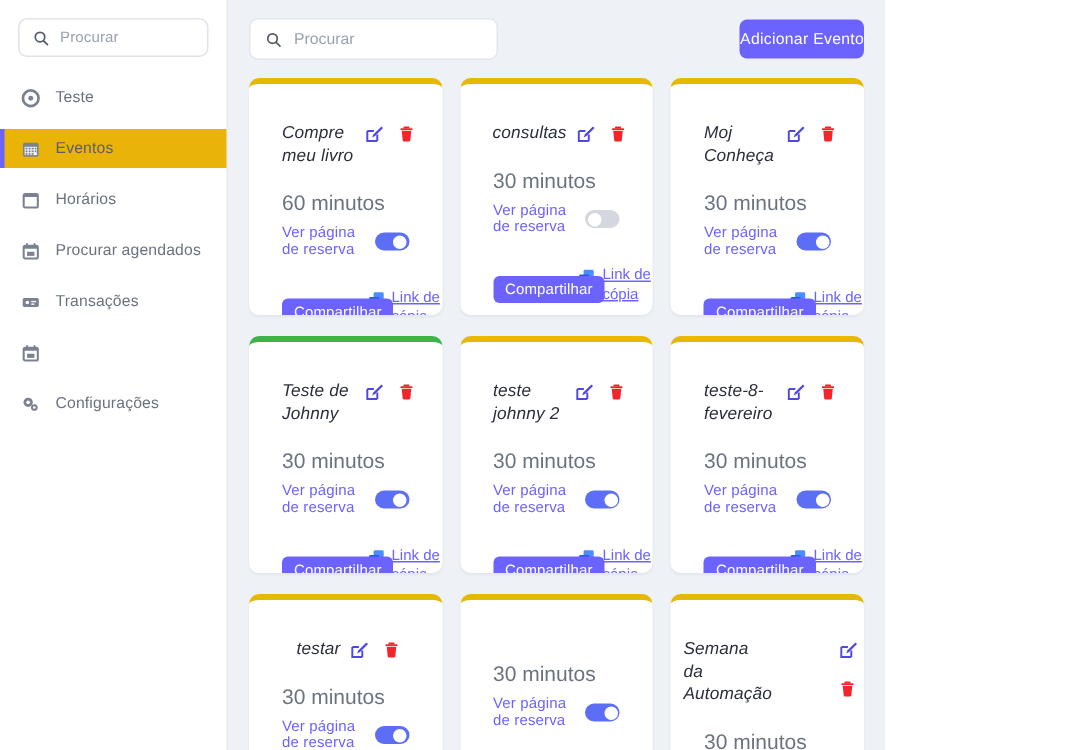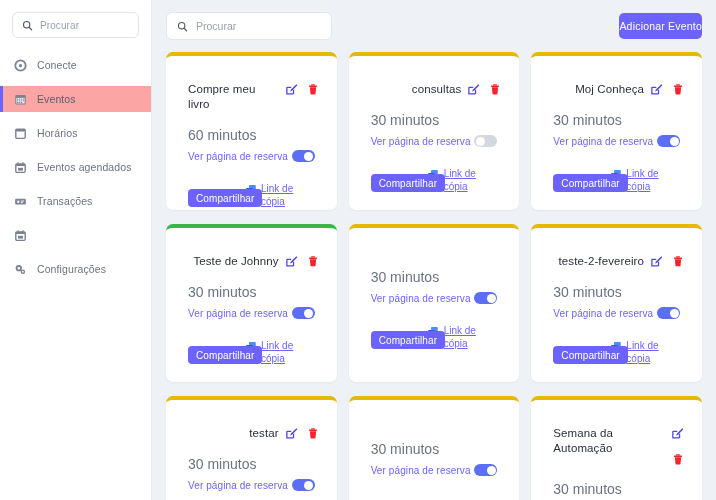--- a/index.html
+++ b/index.html
@@ -2,21 +2,21 @@
 <html><head>
 <meta charset="utf-8">
 <style>
   * { box-sizing: border-box; margin: 0; padding: 0; }
   html, body {
     width: 716px; height: 500px;
     overflow: hidden;
     font-family: "Liberation Sans", sans-serif;
     background: #ffffff;
   }
-  .app { display: flex; width: 716px; height: 500px; }
+  .app { display: flex; width: 590px; height: 500px; }
 
   
   .sidebar {
     width: 152px; min-width: 152px; height: 500px;
     background: #ffffff;
     border-right: 1px solid #e8eaf0;
     padding-top: 12px;
     position: relative;
   }
   .side-search {
@@ -33,21 +33,21 @@
   .nav-item {
     height: 26px;
     display: flex; align-items: center;
     padding-left: 14px;
     gap: 10px;
     position: relative;
     margin-bottom: 8px;
     cursor: pointer;
   }
   .nav-item .lbl { font-size: 10.5px; color: #6b7280; letter-spacing: .1px; white-space: nowrap; }
-  .nav-item.active { background: #fca5a5; }
+  .nav-item.active { background: #eab308; }
   .nav-item.active::before {
     content: ""; position: absolute; left: 0; top: 0; bottom: 0;
     width: 3px; background: #6c63ff;
   }
   .nav-item.active .lbl { color: #5b5f6b; }
   .ico { width: 13px; height: 13px; display: inline-flex; align-items: center; justify-content: center; flex: 0 0 13px; }
   .ico svg { display:block; }
 
   
   .main {
@@ -84,21 +84,21 @@
     background: #ffffff;
     border-radius: 7px;
     border-top: 4px solid #e6b800;
     height: 158px;
     padding: 26px 18px 0 22px;
     position: relative;
     box-shadow: 0 1px 2px rgba(20,30,60,.05);
     overflow: hidden;
   }
   .card.green { border-top-color: #3cb44a; }
-  .card-head { display: flex; align-items: flex-start; justify-content: flex-end; gap: 6px; }
+  .card-head { display: flex; align-items: flex-start; justify-content: center; gap: 6px; font-style: italic; }
   .card-title {
     font-size: 11.5px; color: #2b2f3a; line-height: 15px;
     letter-spacing: .1px; max-width: 108px;
   }
   .card.stack .card-head { align-items: flex-start; gap: 44px; }
   .card.stack .icons { flex-direction: column; gap: 13px; align-items: center; }
   .icons { display: flex; gap: 9px; align-items: center; padding-top: 1px; }
   .ibtn { cursor: pointer; line-height: 0; }
   .duration { font-size: 14px; color: #6b7280; margin-top: 15px; }
   .toggle-row { display: flex; align-items: center; justify-content: space-between; margin-top: 7px; padding-right: 4px; }
@@ -145,21 +145,21 @@
       <span class="ph">Procurar</span>
     </div>
     <nav class="nav" id="nav-list">
         <div class="nav-item">
           <span class="ico">
             <svg width="13" height="13" viewBox="0 0 16 16">
               <circle cx="8" cy="8" r="6.4" fill="none" stroke="#7b8190" stroke-width="2.2"></circle>
               <circle cx="8" cy="8" r="2" fill="#7b8190"></circle>
             </svg>
           </span>
-          <span class="lbl">Conecte</span>
+          <span class="lbl">Teste</span>
         </div>
         <div class="nav-item active">
           <span class="ico">
             <svg width="13" height="13" viewBox="0 0 16 16">
               <rect x="1.6" y="2.6" width="12.8" height="11.6" rx="1.4" fill="#7b8190"></rect>
               <rect x="3" y="6" width="10" height="6.8" fill="#fff"></rect>
               <g fill="#7b8190">
                 <rect x="3.7" y="6.7" width="1.7" height="1.5"></rect>
                 <rect x="6.2" y="6.7" width="1.7" height="1.5"></rect>
                 <rect x="8.7" y="6.7" width="1.7" height="1.5"></rect>
@@ -188,21 +188,21 @@
         <div class="nav-item">
           <span class="ico">
             <svg width="13" height="13" viewBox="0 0 16 16">
               <rect x="2.2" y="3.6" width="11.6" height="10.4" rx="1.3" fill="none" stroke="#7b8190" stroke-width="1.7"></rect>
               <rect x="2.2" y="3.6" width="11.6" height="2.4" rx="1" fill="#7b8190"></rect>
               <rect x="4.2" y="1.3" width="1.5" height="2.6" rx=".7" fill="#7b8190"></rect>
               <rect x="10.3" y="1.3" width="1.5" height="2.6" rx=".7" fill="#7b8190"></rect>
               <rect x="5" y="8.4" width="6" height="3.4" fill="#7b8190"></rect>
             </svg>
           </span>
-          <span class="lbl">Eventos agendados</span>
+          <span class="lbl">Procurar agendados</span>
         </div>
         <div class="nav-item">
           <span class="ico">
             <svg width="13" height="13" viewBox="0 0 16 16">
               <rect x="1.4" y="4.6" width="13.2" height="7.2" rx="1.4" fill="#7b8190"></rect>
               <circle cx="5.2" cy="8.2" r="1.5" fill="#fff"></circle>
               <rect x="8.4" y="6.9" width="4" height="1.1" fill="#fff"></rect>
               <rect x="8.4" y="9" width="2.6" height="1.1" fill="#fff"></rect>
             </svg>
           </span>
@@ -380,41 +380,56 @@
                   <rect x="5.4" y="1.2" width="9" height="9" rx="1.2" fill="#4d8cff"></rect>
                   <rect x="1.4" y="5.4" width="9" height="9" rx="1.2" fill="#1f5fe0"></rect>
                 </svg>
               </span>
               <span class="copy-txt">Link de cópia</span>
             </div>
             <button class="btn-share">Compartilhar</button>
           </div>
         </div>
         <div class="card">
+          <div class="card-head">
+            <div class="card-title">teste johnny 2</div>
+            <div class="icons">
+              <span class="ibtn"><svg width="13" height="13" viewBox="0 0 16 16">
+                  <path d="M2.3 5.3v8.2h8.2" fill="none" stroke="#4f46e5" stroke-width="1.6"></path>
+                  <path d="M2.3 5.3h5.4M10.5 8.2v5.3" fill="none" stroke="#4f46e5" stroke-width="1.6"></path>
+                  <path d="M13.9 1.6 7.4 8.1l-1.2 2.5 2.5-1.2 6.5-6.5z" fill="#4f46e5"></path>
+                </svg></span>
+              <span class="ibtn"><svg width="12" height="13" viewBox="0 0 16 16">
+                  <rect x="5.3" y="1.1" width="5.4" height="1.7" rx=".6" fill="#f4242b"></rect>
+                  <rect x="2.6" y="2.6" width="10.8" height="1.9" rx=".7" fill="#f4242b"></rect>
+                  <path d="M3.8 5.1h8.4l-.8 8.2a1.3 1.3 0 0 1-1.3 1.2H5.9a1.3 1.3 0 0 1-1.3-1.2z" fill="#f4242b"></path>
+                </svg></span>
+            </div>
+          </div>
           <div class="duration">30 minutos</div>
           <div class="toggle-row">
             <span class="toggle-label">Ver página de reserva</span>
             <span class="sw on"></span>
           </div>
           <div class="share-row">
             <div class="copy-wrap">
               <span class="ico">
                 <svg width="12" height="12" viewBox="0 0 16 16">
                   <rect x="5.4" y="1.2" width="9" height="9" rx="1.2" fill="#4d8cff"></rect>
                   <rect x="1.4" y="5.4" width="9" height="9" rx="1.2" fill="#1f5fe0"></rect>
                 </svg>
               </span>
               <span class="copy-txt">Link de cópia</span>
             </div>
             <button class="btn-share">Compartilhar</button>
           </div>
         </div>
         <div class="card">
           <div class="card-head">
-            <div class="card-title">teste-2-fevereiro</div>
+            <div class="card-title">teste-8-fevereiro</div>
             <div class="icons">
               <span class="ibtn"><svg width="13" height="13" viewBox="0 0 16 16">
                   <path d="M2.3 5.3v8.2h8.2" fill="none" stroke="#4f46e5" stroke-width="1.6"></path>
                   <path d="M2.3 5.3h5.4M10.5 8.2v5.3" fill="none" stroke="#4f46e5" stroke-width="1.6"></path>
                   <path d="M13.9 1.6 7.4 8.1l-1.2 2.5 2.5-1.2 6.5-6.5z" fill="#4f46e5"></path>
                 </svg></span>
               <span class="ibtn"><svg width="12" height="13" viewBox="0 0 16 16">
                   <rect x="5.3" y="1.1" width="5.4" height="1.7" rx=".6" fill="#f4242b"></rect>
                   <rect x="2.6" y="2.6" width="10.8" height="1.9" rx=".7" fill="#f4242b"></rect>
                   <path d="M3.8 5.1h8.4l-.8 8.2a1.3 1.3 0 0 1-1.3 1.2H5.9a1.3 1.3 0 0 1-1.3-1.2z" fill="#f4242b"></path>

